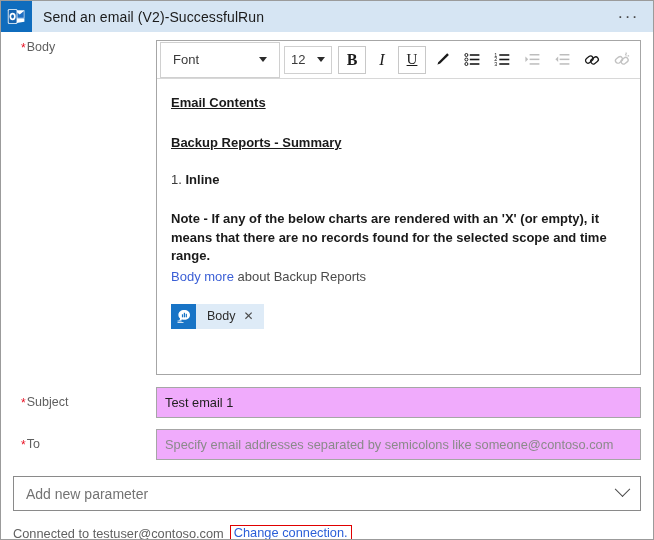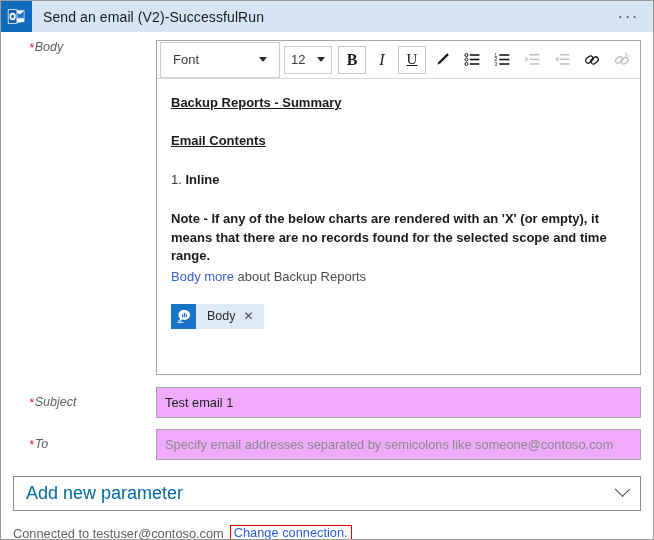--- a/index.html
+++ b/index.html
@@ -53,26 +53,25 @@
   
   .content { position: relative; padding: 0; }
 
   .field-row {
     display: flex;
     align-items: flex-start;
   }
   .field-label {
     width: 155px;
     flex: 0 0 155px;
-    padding-left: 28px;
+    padding-left: 20px;
     font-size: 12.5px;
     color: #5f5f5f;
     padding-top: 8px;
     white-space: nowrap;
-    font-style: italic;
   }
   .req-star { color: #e81123; font-size: 12px; vertical-align: top; line-height: 1.35; margin-right: 1px; }
 
   
   .editor-wrap {
     width: 485px;
     margin-top: 8px;
     border: 1px solid #a6a6a6;
     background: #ffffff;
   }
@@ -191,21 +190,21 @@
   .param-wrap {
     margin: 16px 12px 0 12px;
     height: 35px;
     border: 1px solid #8a8a8a;
     display: flex;
     align-items: center;
     padding: 0 12px;
     cursor: pointer;
     background: #ffffff;
   }
-  .param-lbl { flex: 1; font-size: 18px; color: #0369a1; }
+  .param-lbl { flex: 1; font-size: 14px; color: #737373; }
   .chev {
     width: 11px; height: 11px;
     border-right: 1.4px solid #4a4a4a;
     border-bottom: 1.4px solid #4a4a4a;
     transform: rotate(45deg) translate(-3px,-3px);
   }
 
   
   .footer {
     margin: 14px 0 0 12px;
@@ -343,22 +342,22 @@
                 <rect x="2.2" y="6.4" width="7.6" height="5.0" rx="2.5" transform="rotate(-38 6.0 8.9)"></rect>
                 <rect x="7.8" y="7.2" width="7.6" height="5.0" rx="2.5" transform="rotate(-38 11.6 9.7)"></rect>
                 <path d="M12.4 3.0 L13.4 4.6 M14.6 5.2 L16.1 4.6 M13.1 1.5 L13.2 3.0"></path>
               </g>
             </svg>
           </div>
 
         </div>
 
         <div class="editor-body">
+          <div><span class="ed-h ed-h2">Email Contents</span></div>
           <div><span class="ed-h">Backup Reports - Summary</span></div>
-          <div><span class="ed-h ed-h2">Email Contents</span></div>
 
           <p class="ed-line">
             <span>1.</span>
             <b>Inline</b>
           </p>
 
           <p class="ed-note">Note - If any of the below charts are rendered with an 'X' (or empty), it means that there are no records found for the selected scope and time range.</p>
 
           <p class="ed-learn"><a href="#">Body more</a><span> about Backup Reports</span></p>
 

